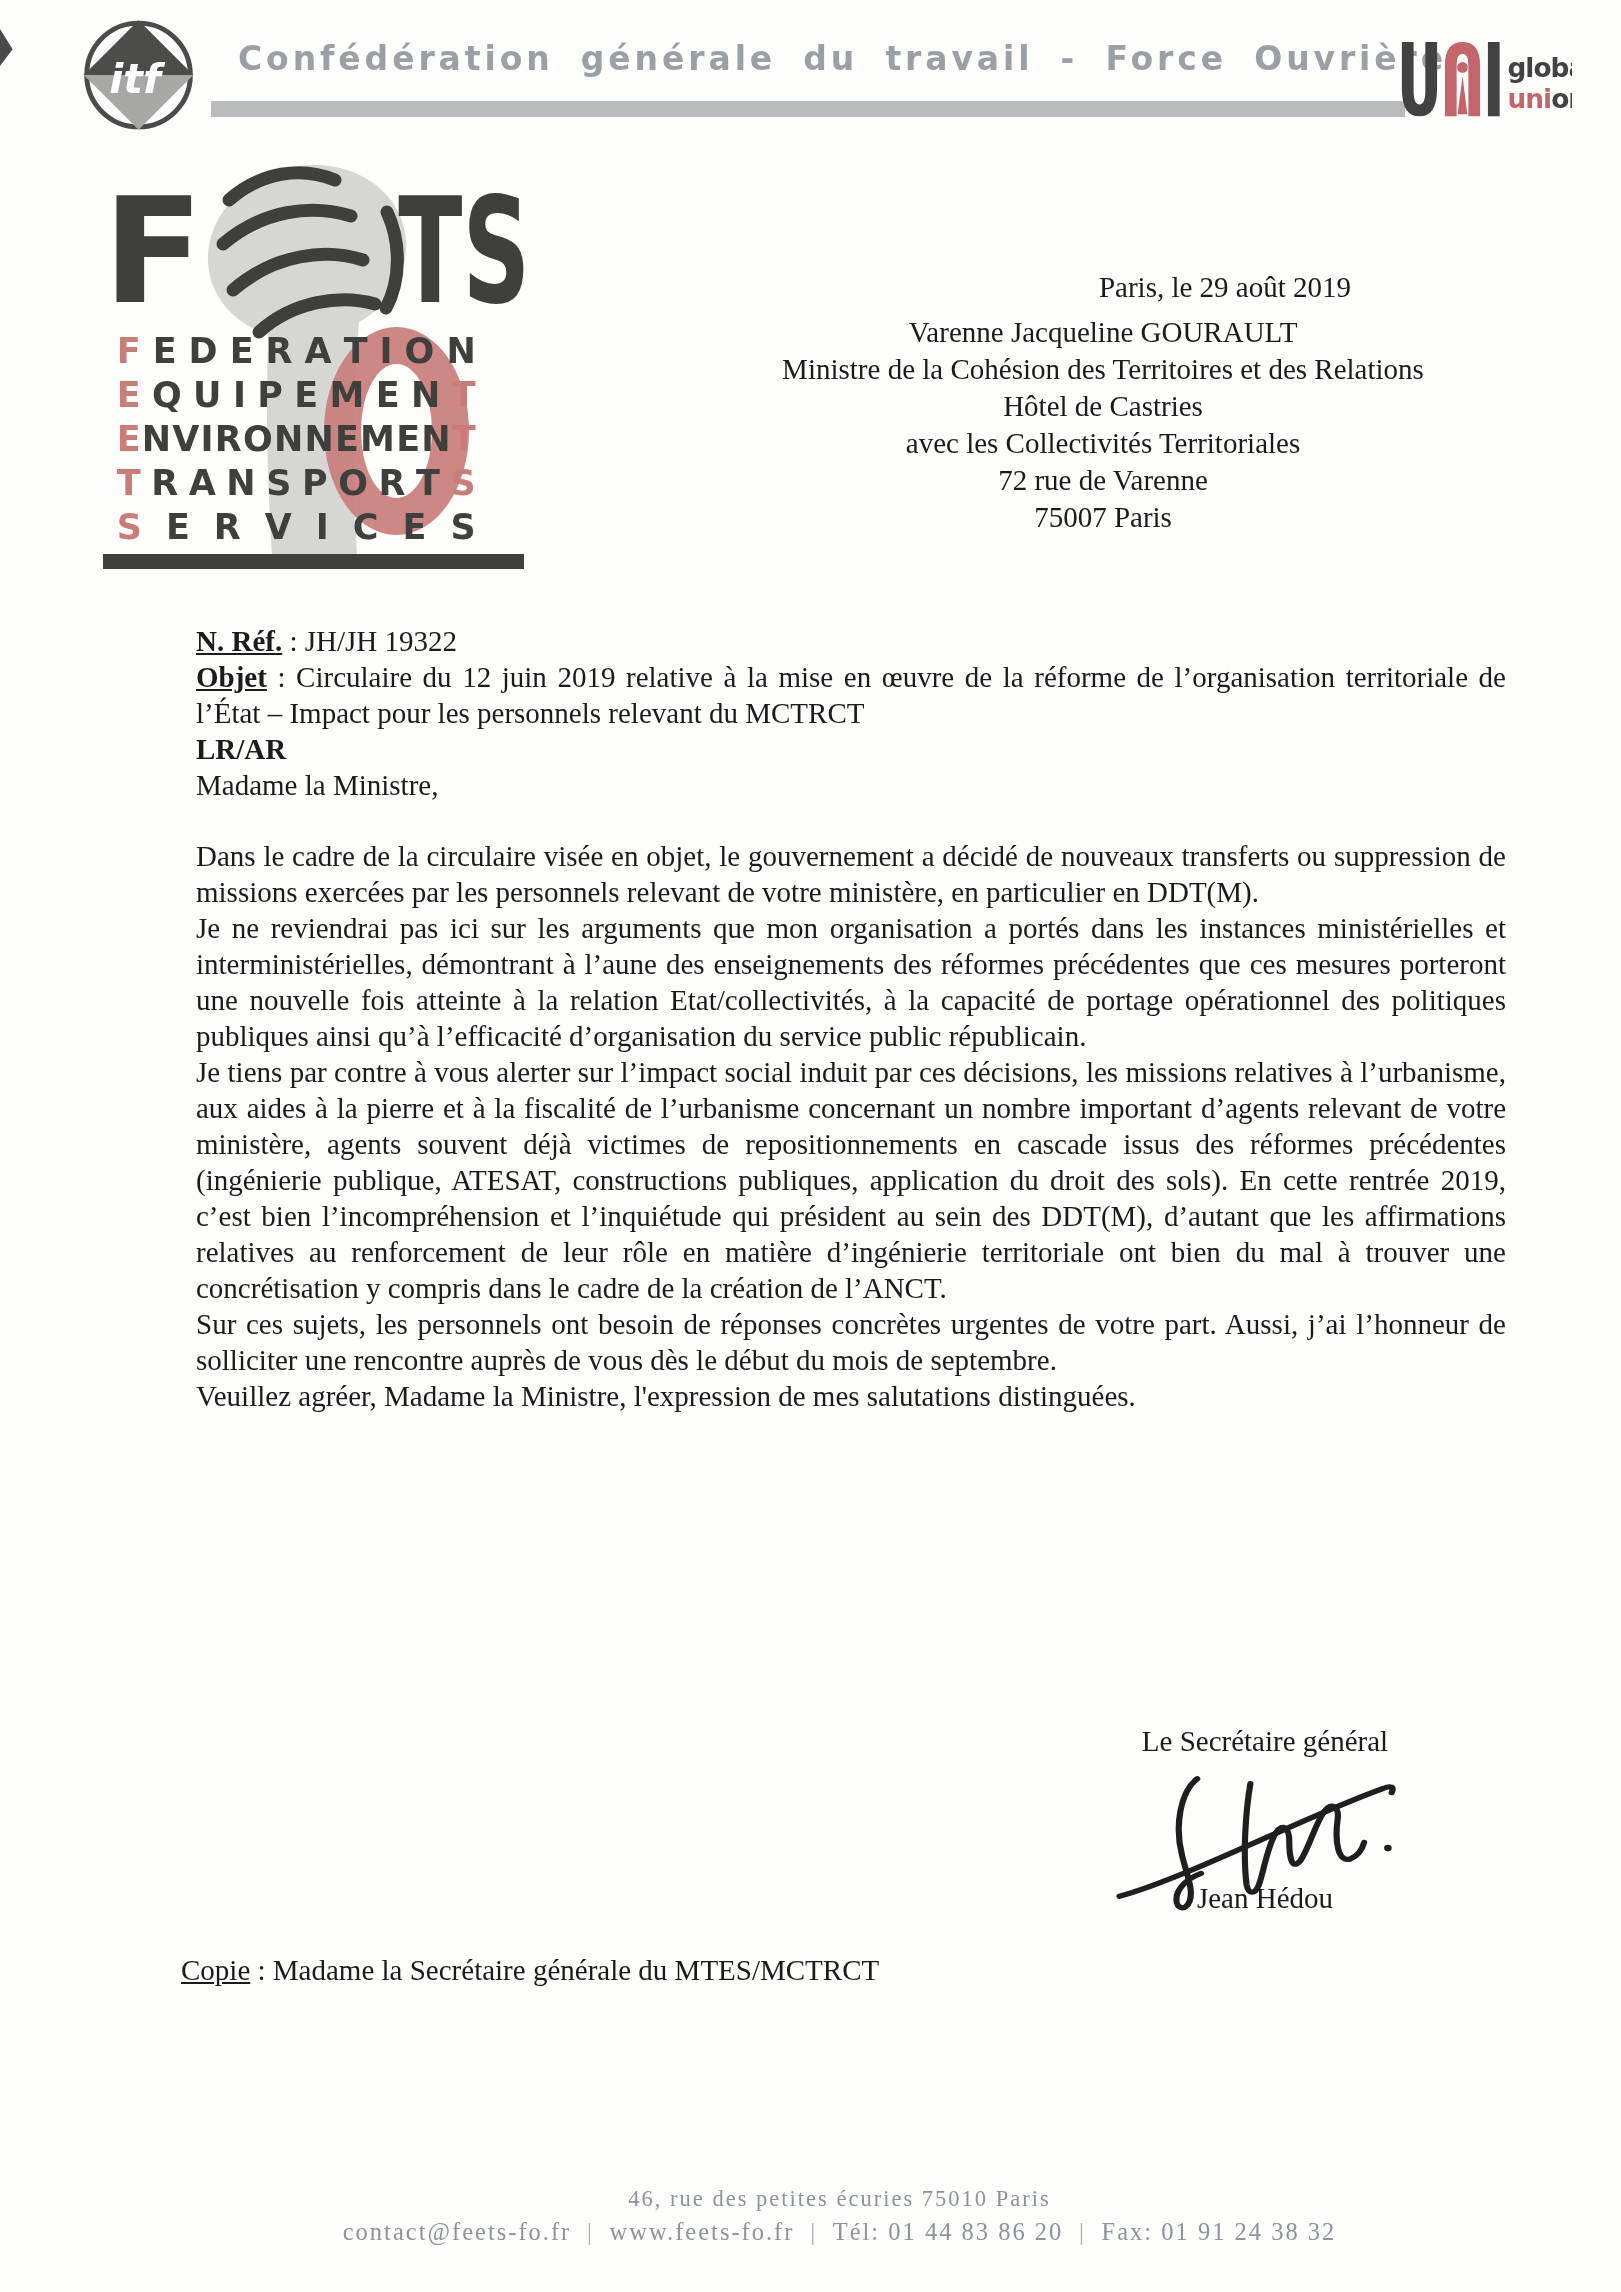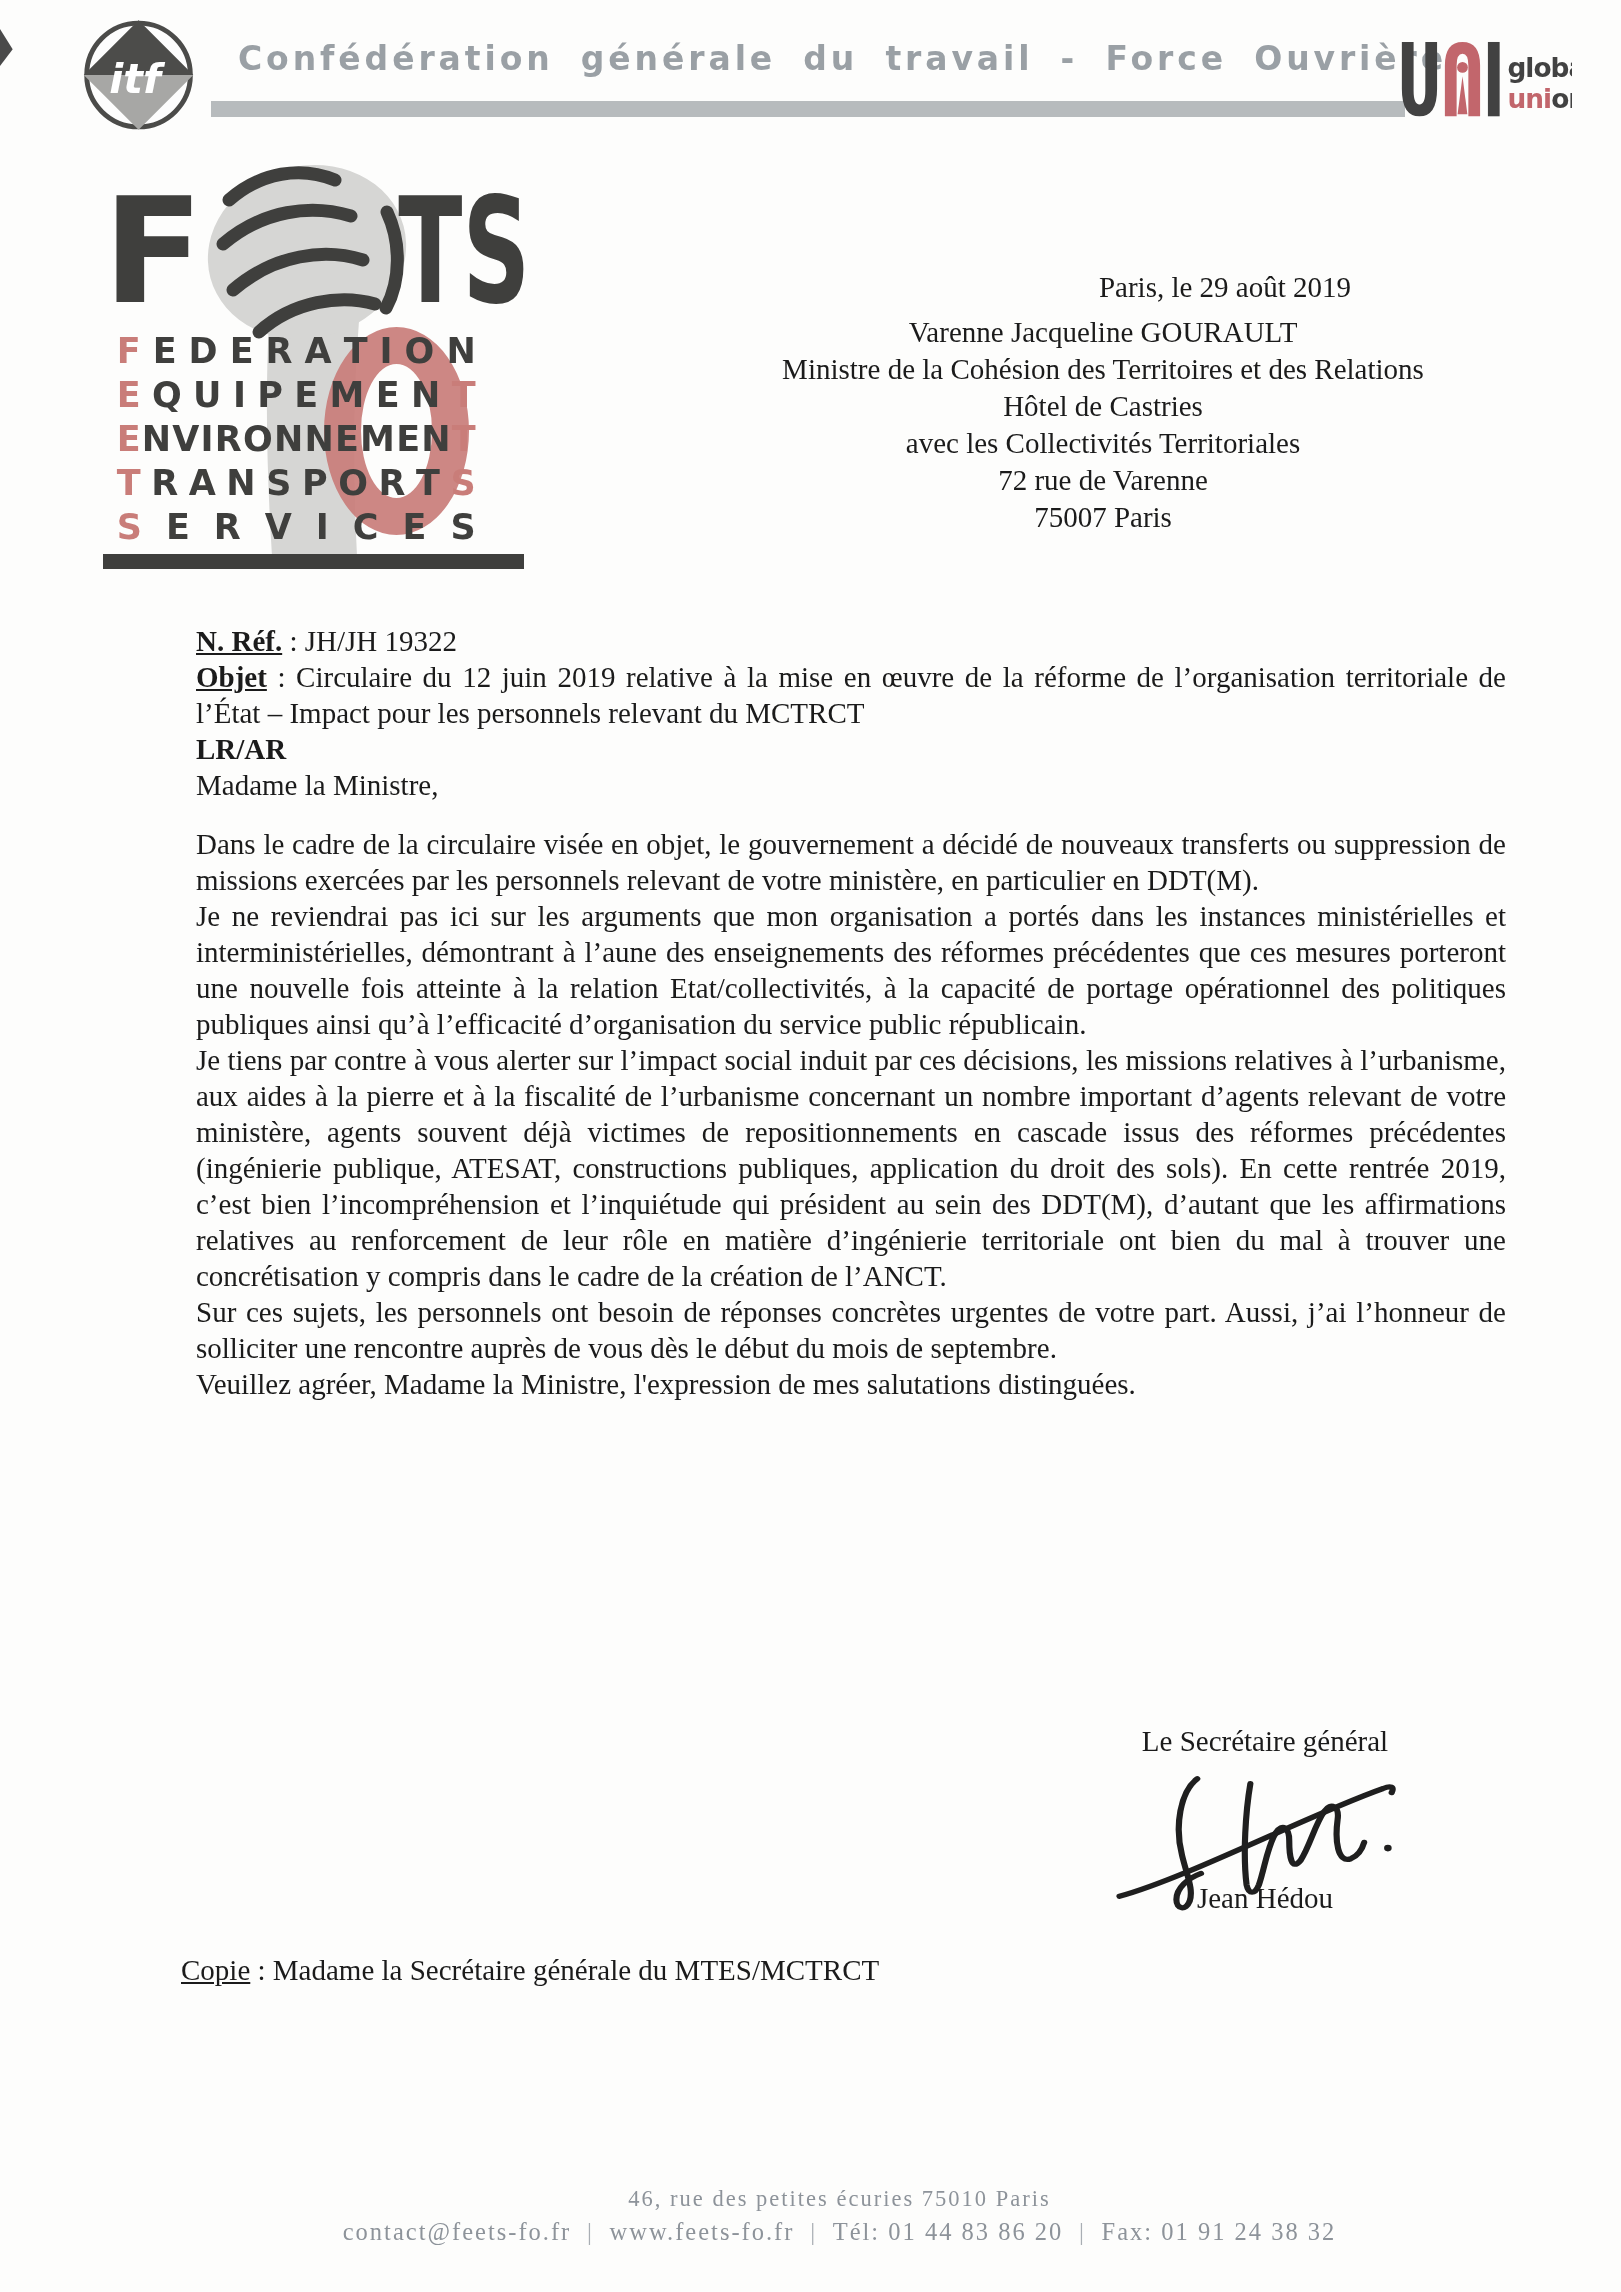--- a/index.html
+++ b/index.html
@@ -52,21 +52,21 @@
     font-size:29px;line-height:37px;}
   
   .main{position:absolute;left:196px;top:623px;width:1310px;font-size:29px;line-height:36px;}
   .main p{margin:0;}
   .lbl{font-weight:700;text-decoration:underline;}
   .ref-line{margin-bottom:4.9px;}
   .objet{text-align:justify;margin-bottom:3.9px;}
   .lrar{font-weight:700;}
   .salutation{margin-top:43px;}
   .body-par{text-align:justify;margin-top:24.5px;}
-  .body-par:first-child{margin-top:23px;}
+  .body-par:first-child{margin-top:35px;}
   .closing{margin-top:26.5px;}
   
   .sig-block{position:absolute;left:1059px;top:1725px;width:412px;text-align:center;font-size:29px;}
   .sig-svg{display:block;margin:5.9px auto 0 51px;}
   .signatory{position:absolute;left:0;top:157px;width:100%;text-align:center;}
   
   .copie{position:absolute;left:181px;top:1954px;font-size:29px;margin:0;}
   .copie .copy-lbl{text-decoration:underline;}
   
   .footer{position:absolute;left:29px;top:2182px;width:1621px;text-align:center;

